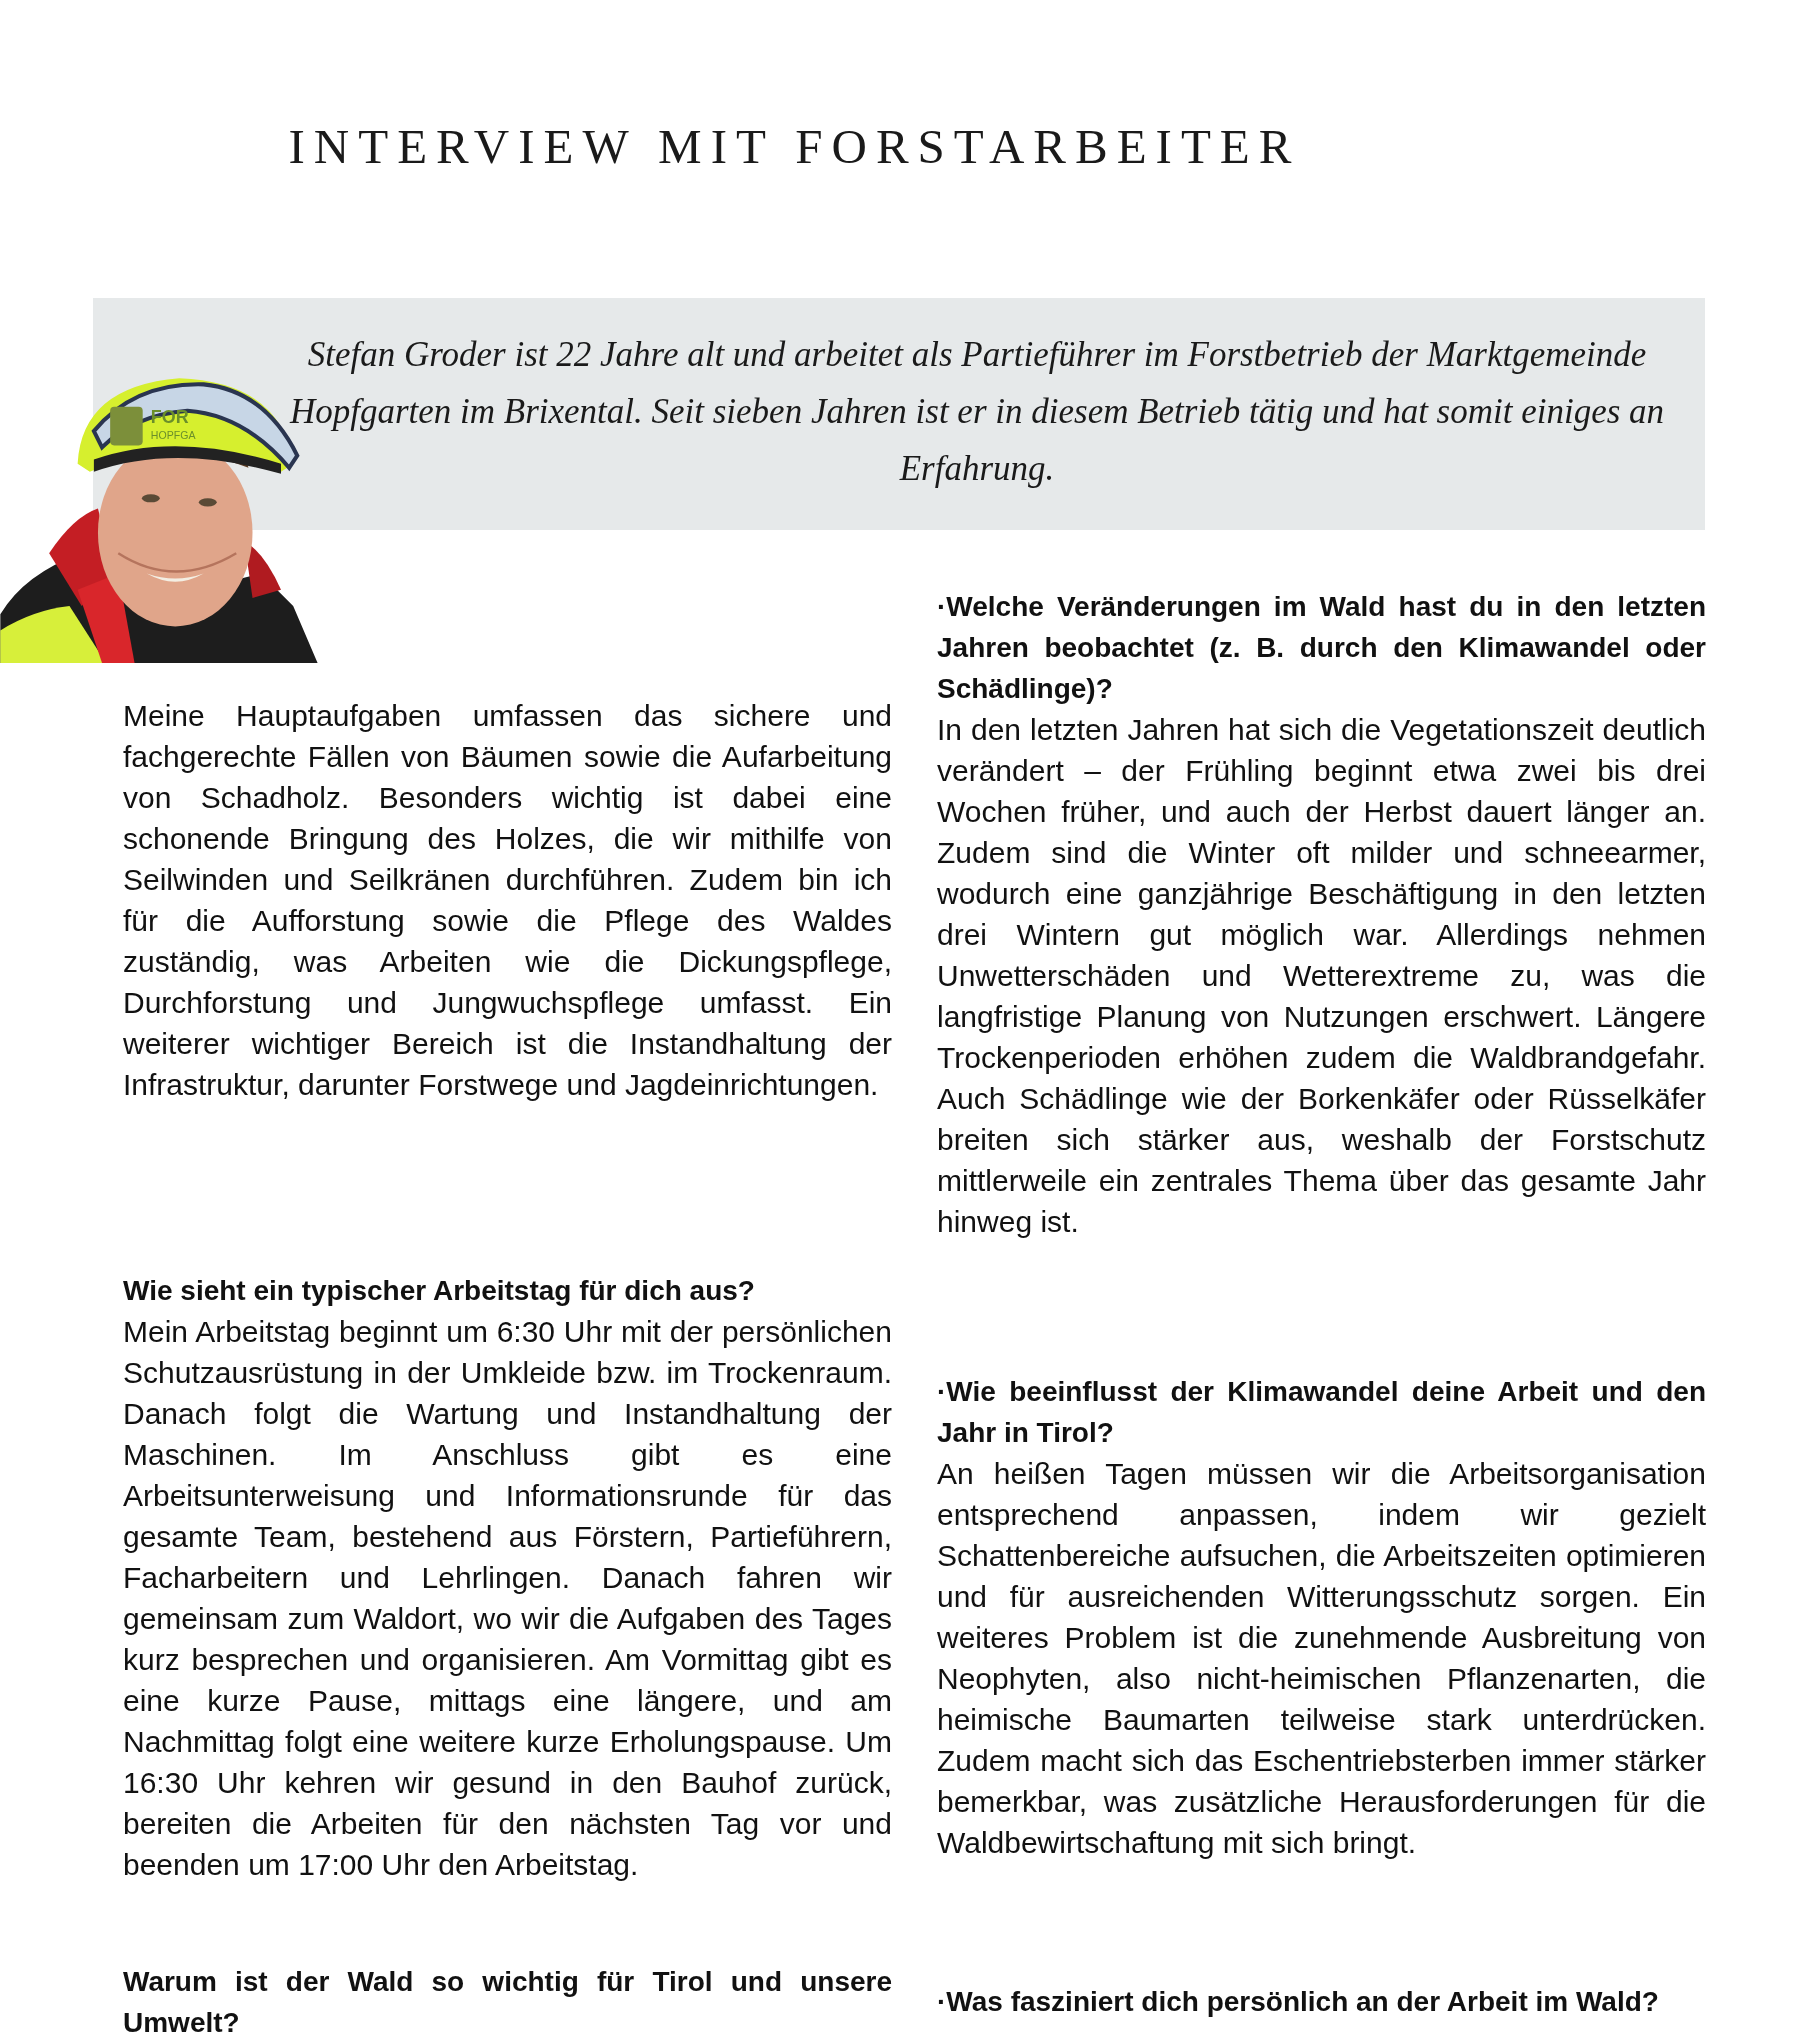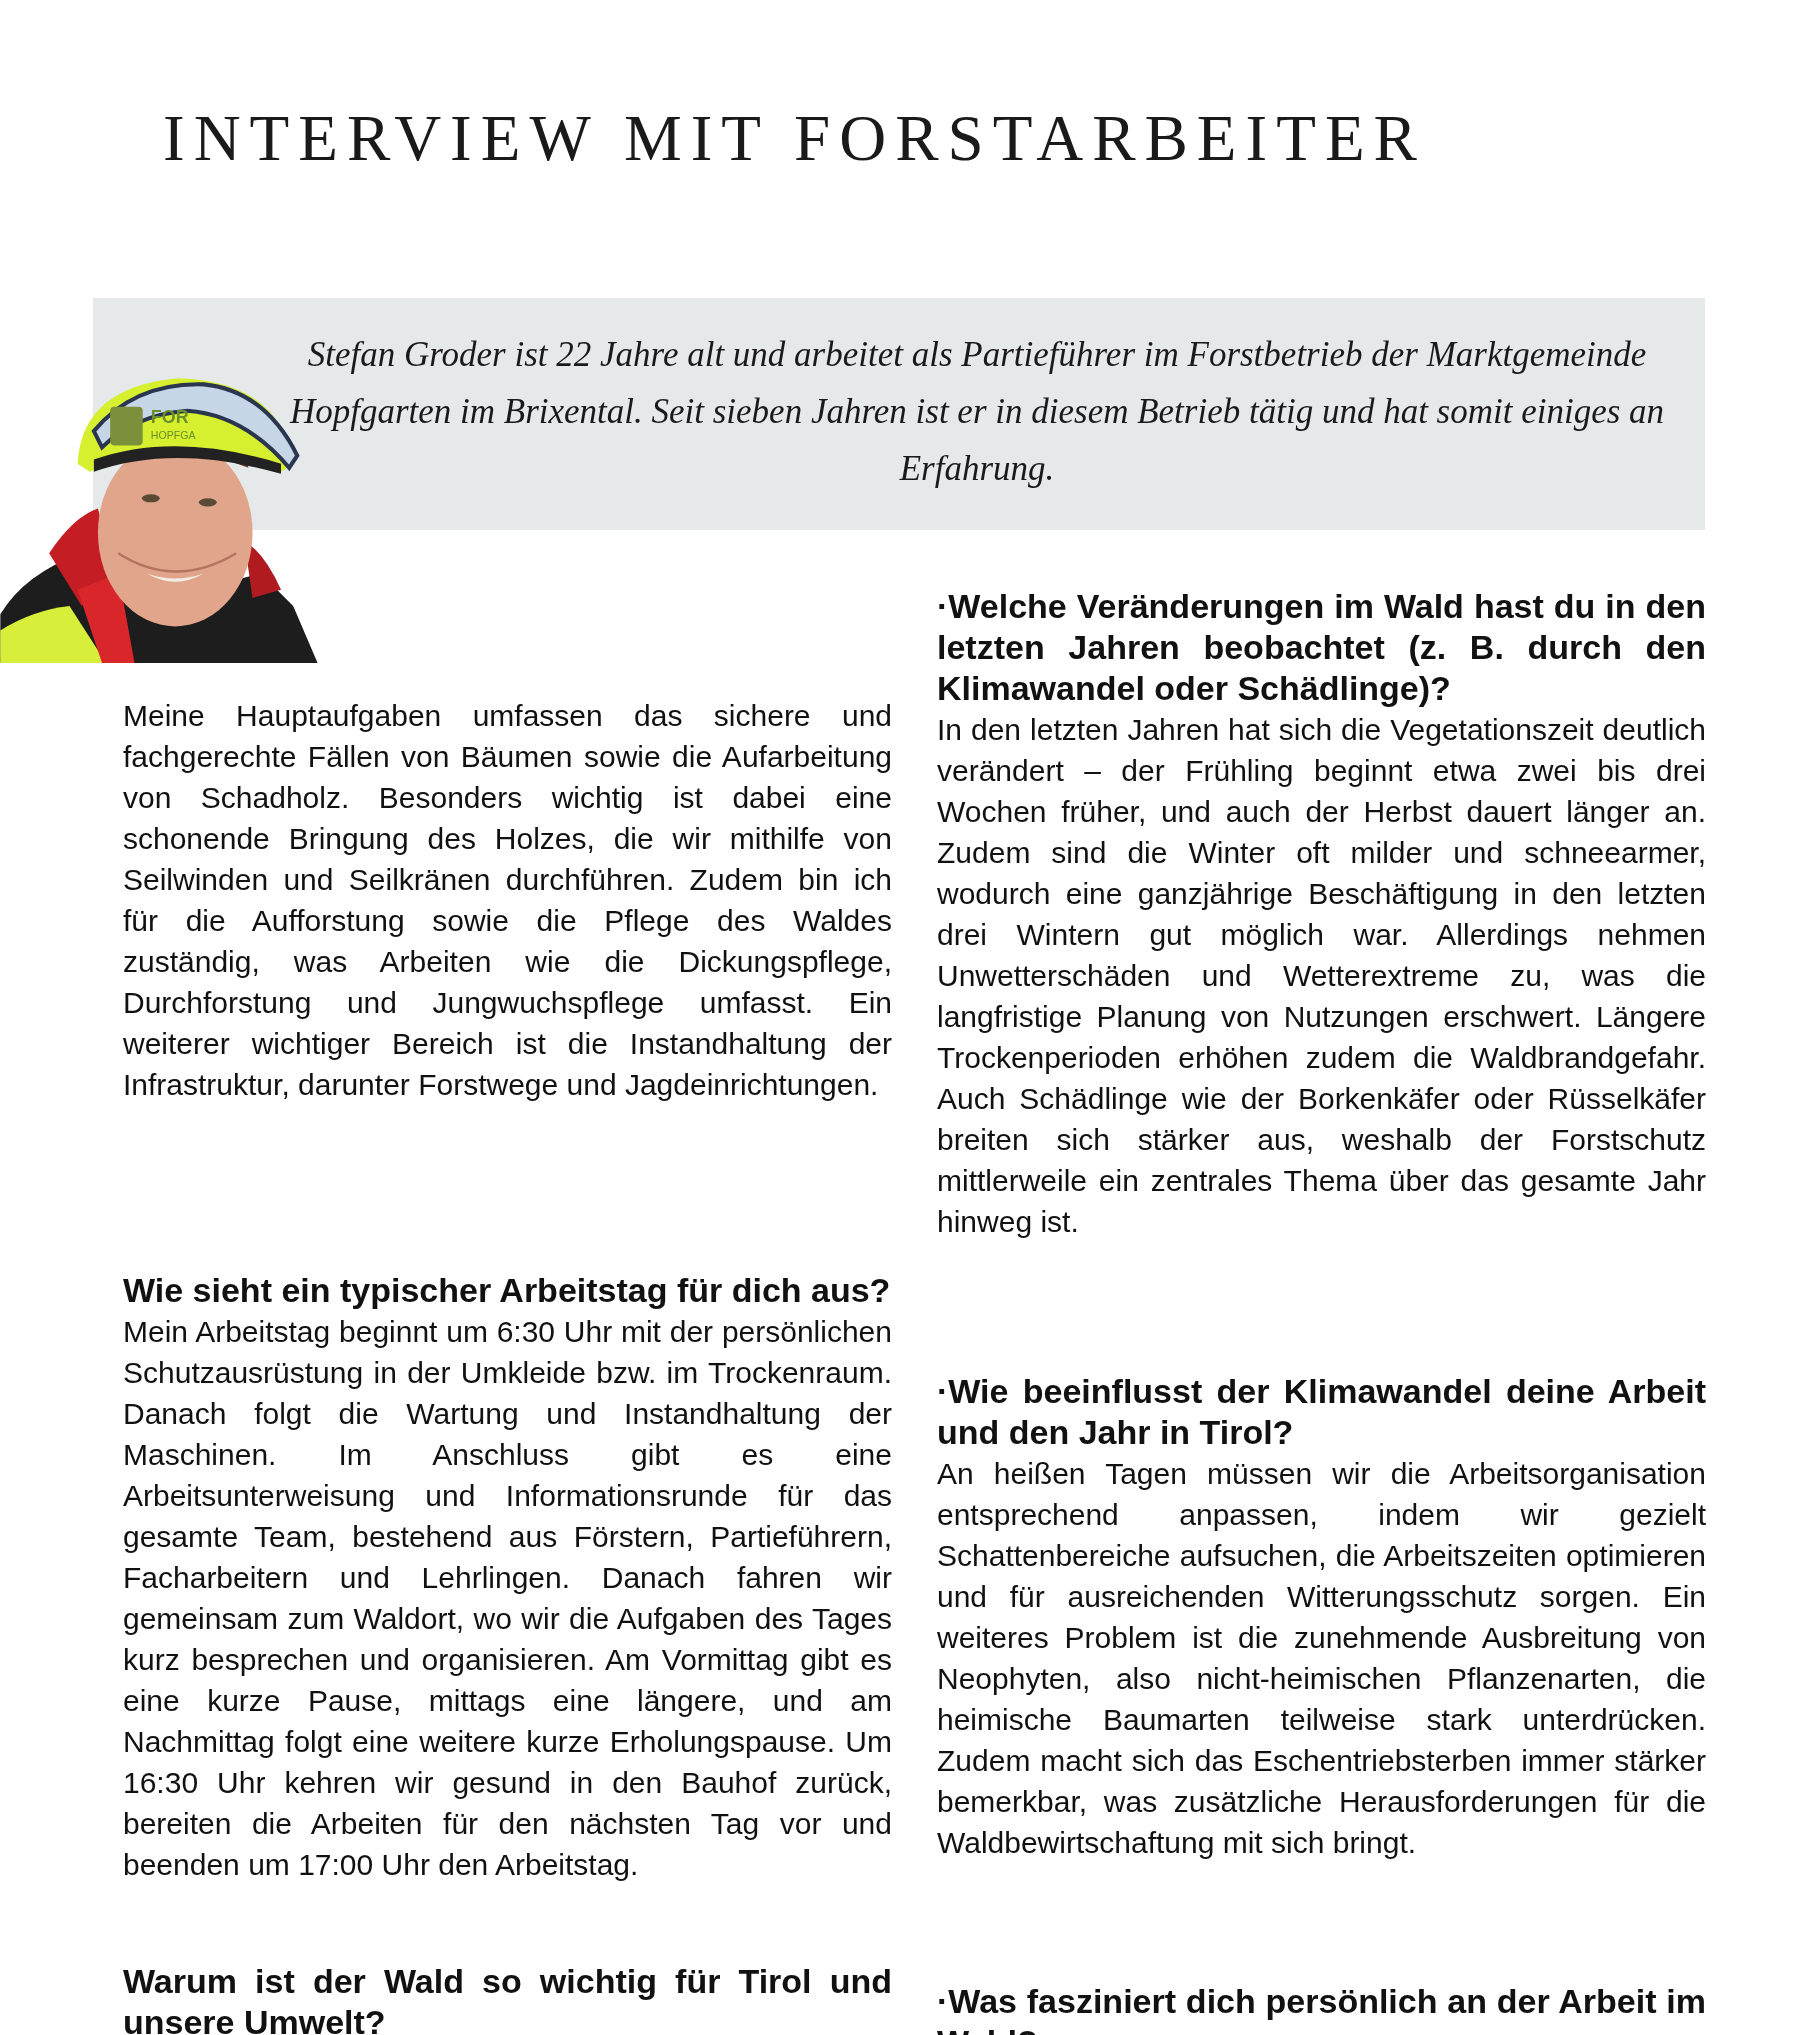--- a/index.html
+++ b/index.html
@@ -1,22 +1,22 @@
 <!DOCTYPE html>
 <html style="font-size:6.5px"><head>
 <meta charset="utf-8">
 <style>
   html, body { margin: 0; padding: 0; background: #ffffff; }
   body { width: 1799px; height: 2544px; position: relative; overflow: hidden; font-family: "Liberation Sans", sans-serif; color: #111; }
-  .title { position: absolute; left: 0; width: 1589px; top: 92px; text-align: center; font-family: "Liberation Serif", serif; font-weight: normal; font-size: 65px; letter-spacing: 9px; line-height: 93px; color: #1a1a1a; margin: 0; }
+  .title { position: absolute; left: 0; width: 1589px; top: 100px; text-align: center; font-family: "Liberation Serif", serif; font-weight: normal; font-size: 49px; letter-spacing: 9px; line-height: 93px; color: #1a1a1a; margin: 0; }
   .intro-box { position: absolute; left: 93px; top: 298px; width: 1612px; height: 232px; background: #e6e9ea; }
   .intro-text { position: absolute; left: 285px; top: 326px; width: 1384px; text-align: center; font-family: "Liberation Serif", serif; font-style: italic; font-size: 35px; line-height: 57px; color: #1a1a1a; margin: 0; }
   .portrait { position: absolute; left: 0; top: 362px; width: 322px; height: 301px; }
   .qa { position: absolute; width: 769px; }
-  .q { font-weight: bold; font-size: 34px; line-height: 41px; margin: 0; text-align: justify; }
+  .q { font-weight: bold; font-size: 28px; line-height: 41px; margin: 0; text-align: justify; }
   .a { font-size: 30px; line-height: 41px; margin: 0; text-align: justify; text-align-last: left; }
 </style>
 </head>
 <body>
 
 <h1 class="title">
   <span>INTERVIEW MIT FORSTARBEITER</span><br>
 </h1>
 
 <div class="intro-box"></div>

